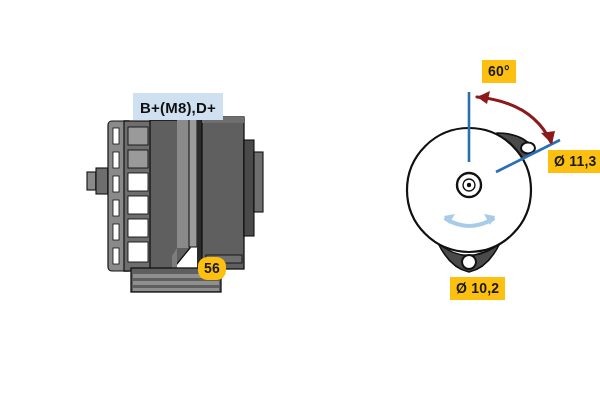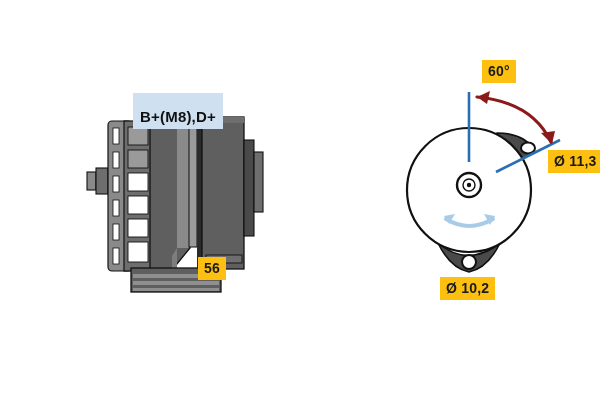--- a/index.html
+++ b/index.html
@@ -33,28 +33,28 @@
   }
   .chip-yellow {
     background: #fdc010;
     color: #1a1a1a;
     padding: 4px 6px 5px 6px;
     font-size: 14px;
   }
   .chip-blue {
     background: #cfe0f0;
     color: #101010;
-    padding: 16px 7px 5px 7px;
+    padding: 7px 7px 5px 7px;
     font-size: 15px;
   }
   #label-terminal { left: 133px; top: 93px; }
-  #label-56       { left: 198px; top: 257px; }
+  #label-56       { left: 198px; top: 257px; border-radius: 9px; }
   #label-angle    { left: 482px; top: 60px; }
   #label-dia-top  { left: 548px; top: 150px; }
-  #label-dia-bot  { left: 440px; top: 277px; }
+  #label-dia-bot  { left: 450px; top: 277px; }
 </style>
 </head>
 <body>
 
 <div id="stage">
 
   <svg class="svg-layer" viewBox="0 0 600 400">
     <g>
 
       <g>

